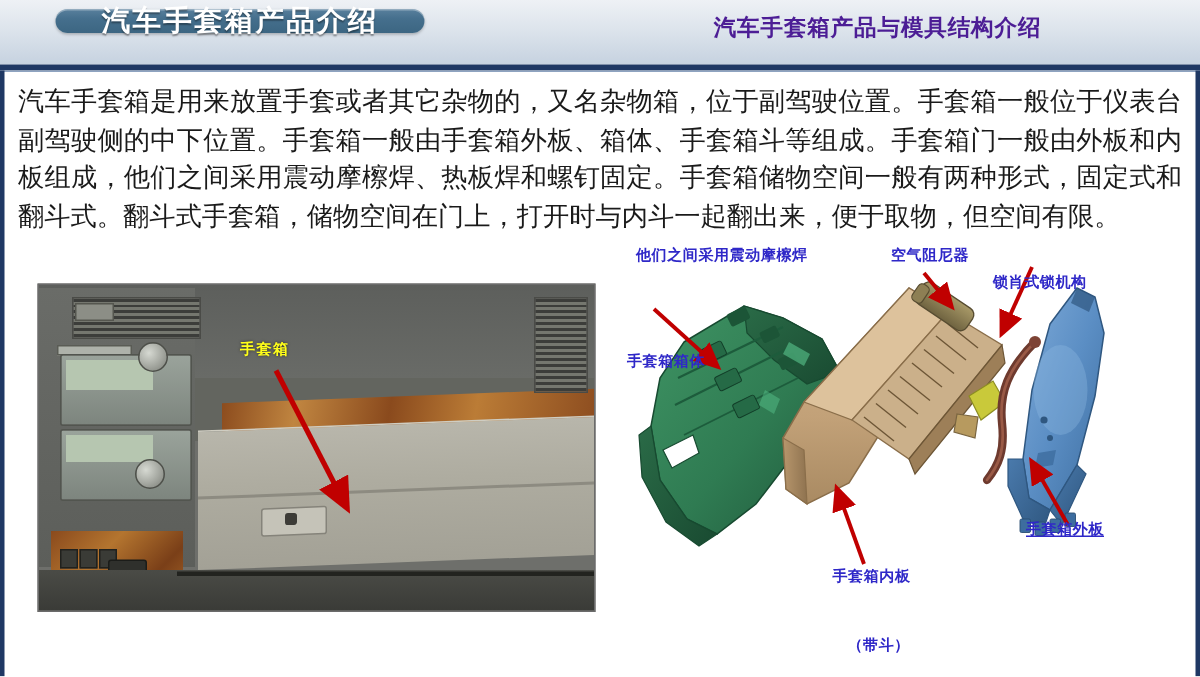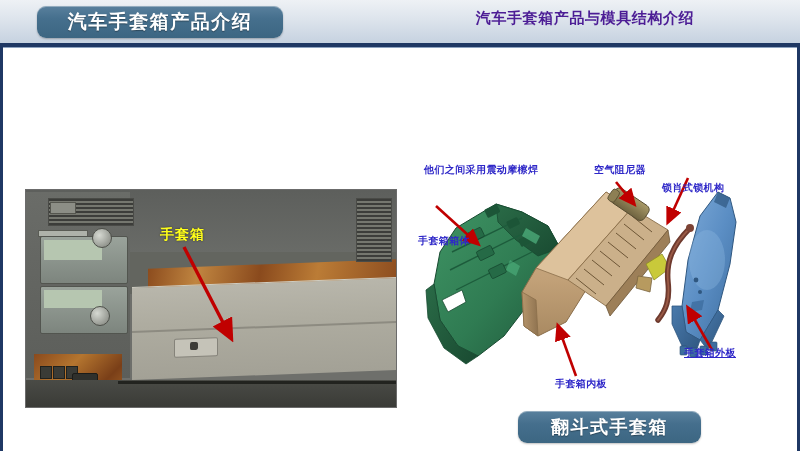--- a/index.html
+++ b/index.html
@@ -17,21 +17,21 @@
   }
   .header-rule{
     position:absolute;left:0;top:43px;width:800px;height:4px;
     background:#1f3864;
   }
   .header-rule-2{
     position:absolute;left:0;top:47px;width:800px;height:1px;
     background:#8ea3c0;
   }
   .title-badge{
-    position:absolute;left:37px;top:6px;width:246px;height:32px;
+    position:absolute;left:37px;top:6px;width:246px;height:16px;
     border-radius:9px;
     background:linear-gradient(180deg,#59809d 0%,#456f8d 40%,#3c6682 100%);
     box-shadow:inset 0 1px 0 rgba(255,255,255,.35), 0 1px 2px rgba(0,0,0,.25);
     display:flex;align-items:center;justify-content:center;
   }
   .title-badge span{
     color:#ffffff;font-size:19px;font-weight:bold;letter-spacing:1.5px;
     text-shadow:0 1px 1px rgba(0,0,0,.35);
     font-family:"DejaVu Serif","Liberation Serif",serif;
   }
@@ -95,21 +95,21 @@
     transform:skewY(-2.2deg);
     border-top:1px solid #cfcdc2;
   }
   .ph-glove-seam{position:absolute;left:106px;top:136px;width:264px;height:2px;background:#8d8b81;transform:skewY(-2.2deg);}
   .ph-latch{position:absolute;left:148px;top:148px;width:42px;height:17px;background:#c5c3b8;border:1px solid #85837a;border-radius:2px;transform:skewY(-2.2deg);}
   .ph-latch-hole{position:absolute;left:164px;top:152px;width:8px;height:8px;background:#3d3c37;border-radius:2px;transform:skewY(-2.2deg);}
   .ph-lower{position:absolute;left:0;top:190px;width:370px;height:27px;background:linear-gradient(180deg,#4a4b46 0%,#3a3b37 100%);}
   .ph-lower-line{position:absolute;left:92px;top:191px;width:278px;height:3px;background:#22231f;}
   .photo-label{
     position:absolute;left:134px;top:36px;
-    color:#ffff1a;font-size:14px;font-weight:bold;letter-spacing:1px;
+    color:#ffff1a;font-size:10px;font-weight:bold;letter-spacing:1px;
     text-shadow:0 0 2px rgba(0,0,0,.6);
     font-family:"DejaVu Serif","Liberation Serif",serif;
   }
 
   
   .diagram{position:absolute;left:400px;top:160px;width:400px;height:250px;}
   .dlabel{
     position:absolute;color:#2f28c8;font-size:10px;font-weight:bold;
     letter-spacing:.4px;white-space:nowrap;
     font-family:"DejaVu Serif","Liberation Serif",serif;
@@ -139,20 +139,21 @@
   <div class="header"></div>
   <div class="title-badge">
     <span>汽车手套箱产品介绍</span>
   </div>
   <div class="header-title">汽车手套箱产品与模具结构介绍</div>
   <div class="header-rule"></div>
   <div class="header-rule-2"></div>
   <div class="edge-left"></div>
   <div class="edge-right"></div>
 
+  <div class="body-text">汽车手套箱是用来放置手套或者其它杂物的，又名杂物箱，位于副驾驶位置。手套箱一般位于仪表台副驾驶侧的中下位置。手套箱一般由手套箱外板、箱体、手套箱斗等组成。手套箱门一般由外板和内板组成，他们之间采用震动摩檫焊、热板焊和螺钉固定。手套箱储物空间一般有两种形式，固定式和翻斗式。翻斗式手套箱，储物空间在门上，打开时与内斗一起翻出来，便于取物，但空间有限。</div>
 
   <div class="photo">
     <div class="ph-dash-upper"></div>
     <div class="ph-dash-mid"></div>
     <div class="ph-wood-strip"></div>
     <div class="ph-glove"></div>
     <div class="ph-glove-seam"></div>
     <div class="ph-latch"></div>
     <div class="ph-latch-hole"></div>
     <div class="ph-console"></div>
@@ -309,17 +310,14 @@
 
     <div class="dlabel" style="left:24px;top:3px;">他们之间采用震动摩檫焊</div>
     <div class="dlabel" style="left:18px;top:50px;margin-top:24px;">手套箱箱体</div>
     <div class="dlabel" style="left:194px;top:3px;font-family:Liberation Serif, serif;">空气阻尼器</div>
     <div class="dlabel" style="left:262px;top:21px;">锁肖式锁机构</div>
     <div class="dlabel" style="left:155px;top:217px;">手套箱内板</div>
     <div class="dlabel c" style="left:165px;top:231px;margin-top:32px;">（带斗）</div>
     <div class="dlabel" style="left:284px;top:186px;text-decoration:underline;">手套箱外板</div>
   </div>
 
-  <div class="caption-badge">
-    <span>翻斗式手套箱</span>
-  </div>
 
 </div>
 
 </body></html>

